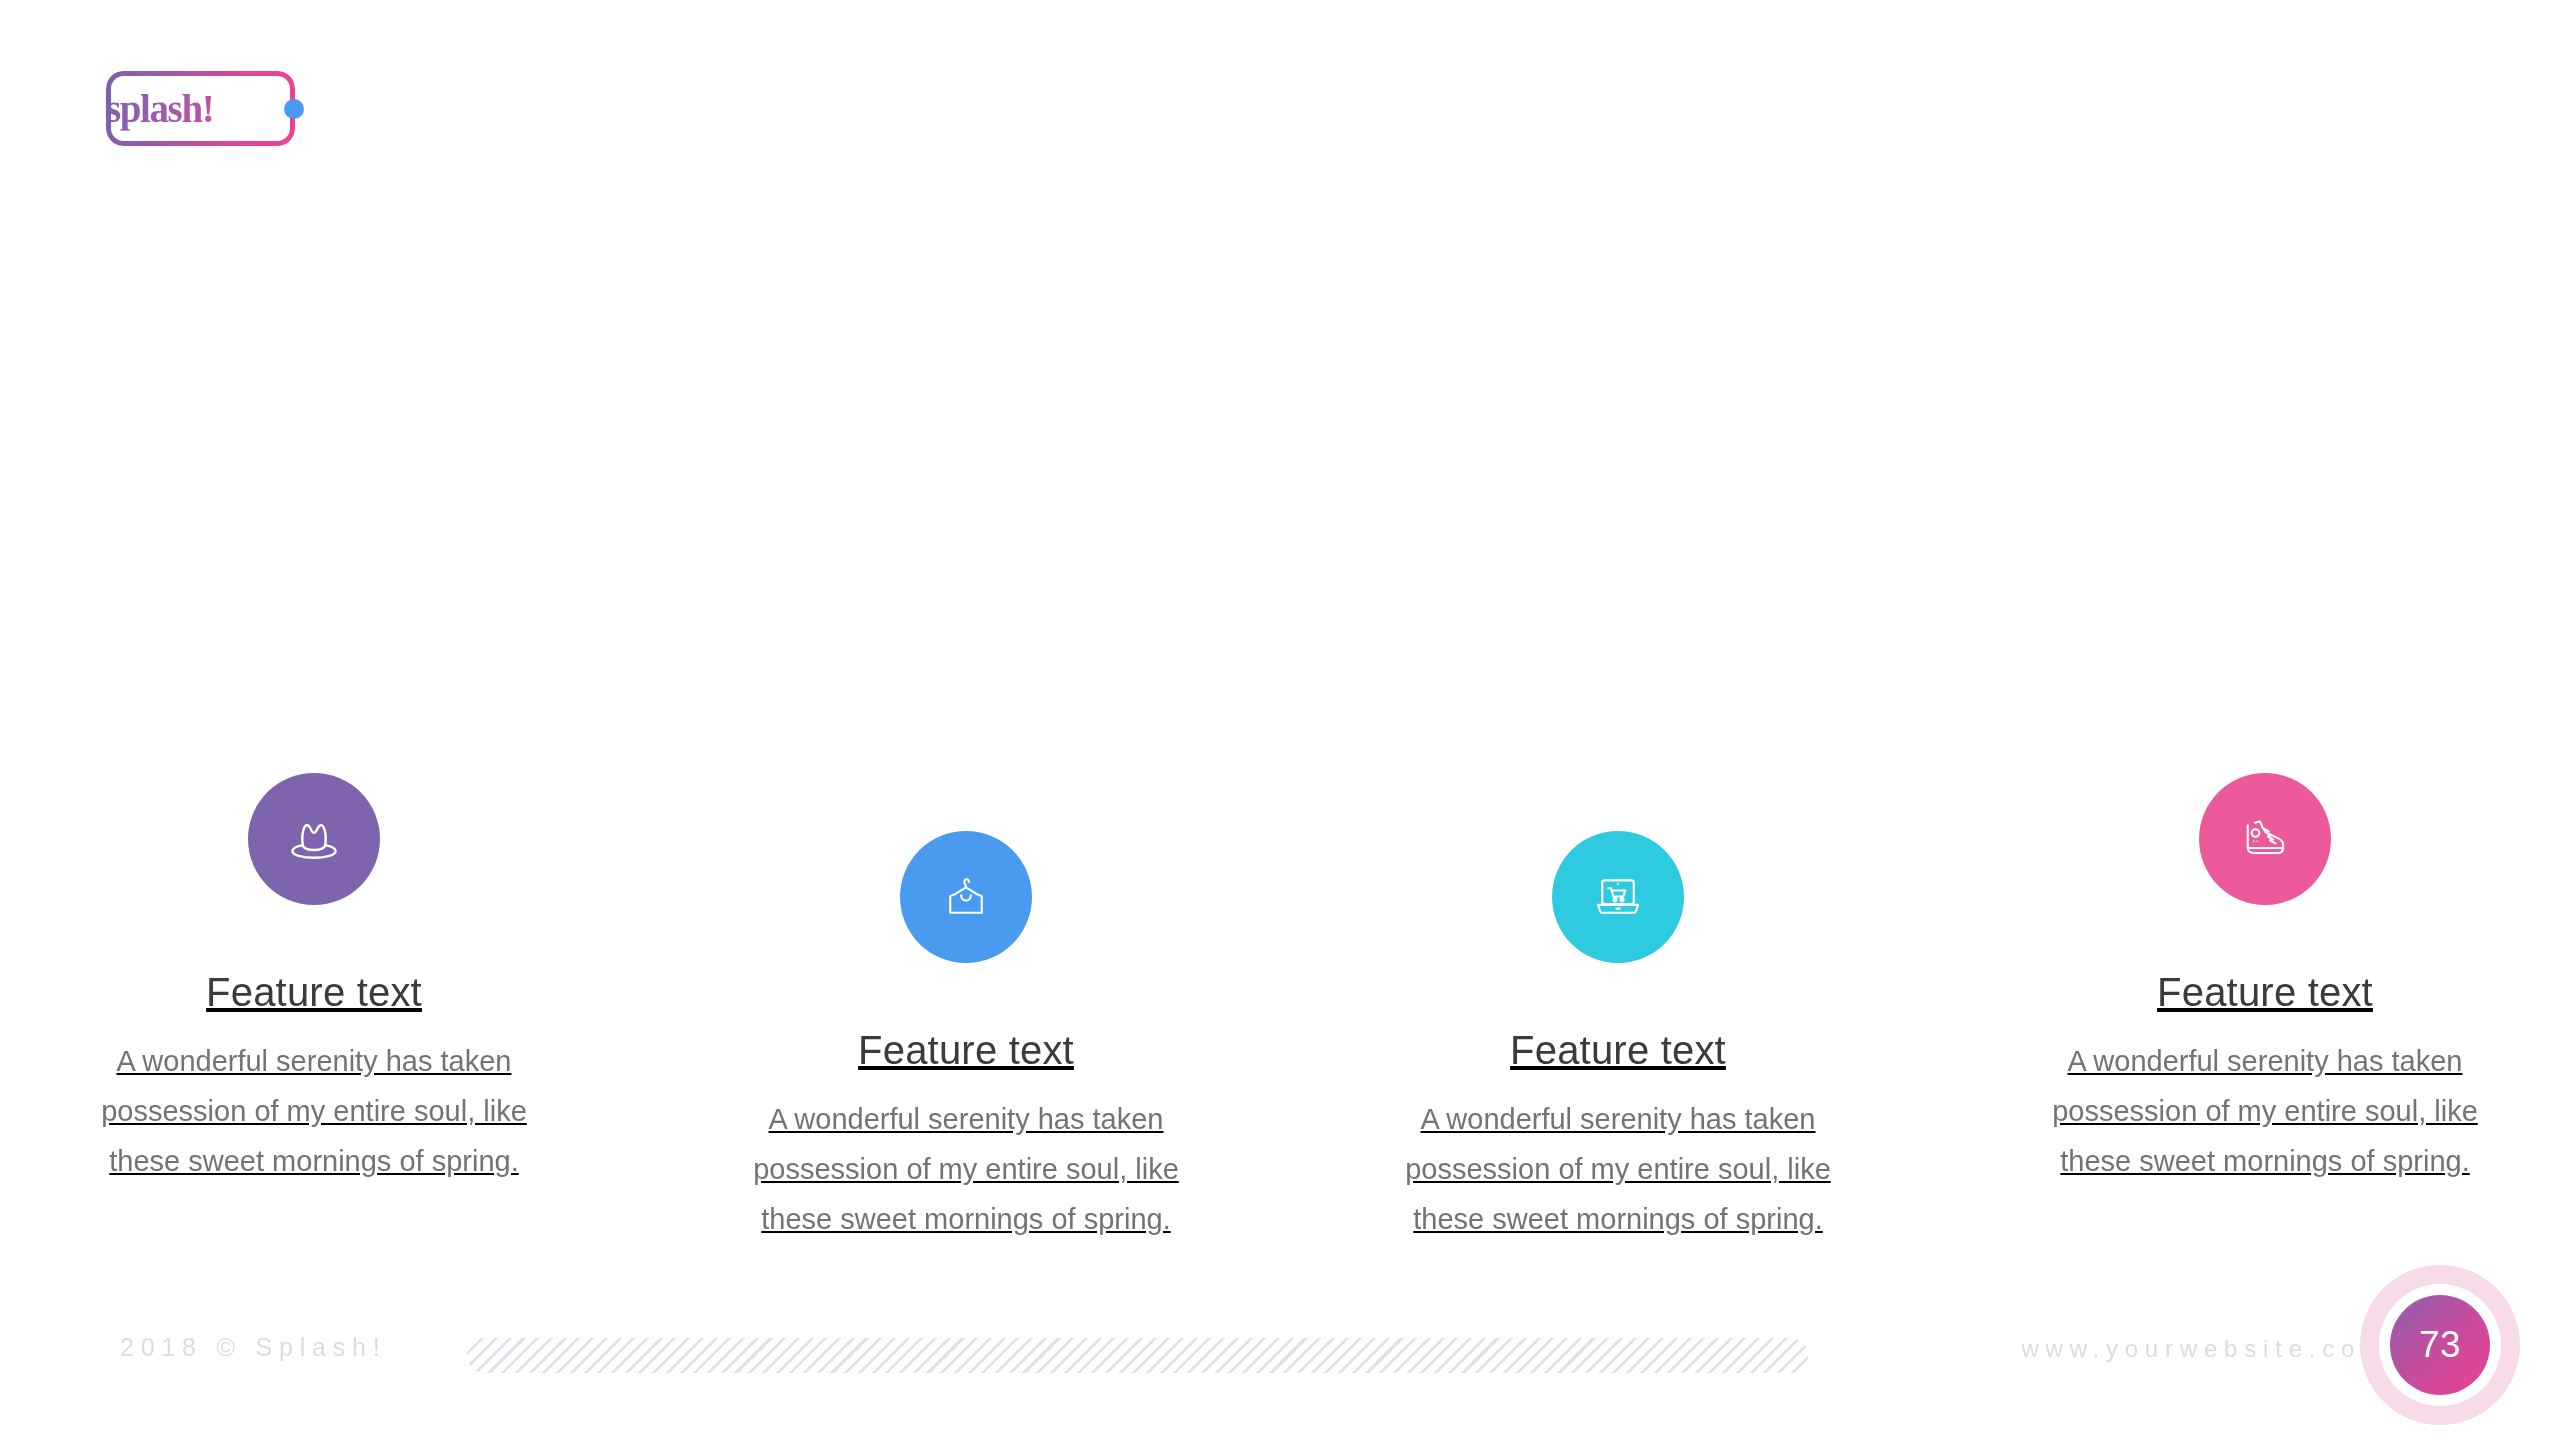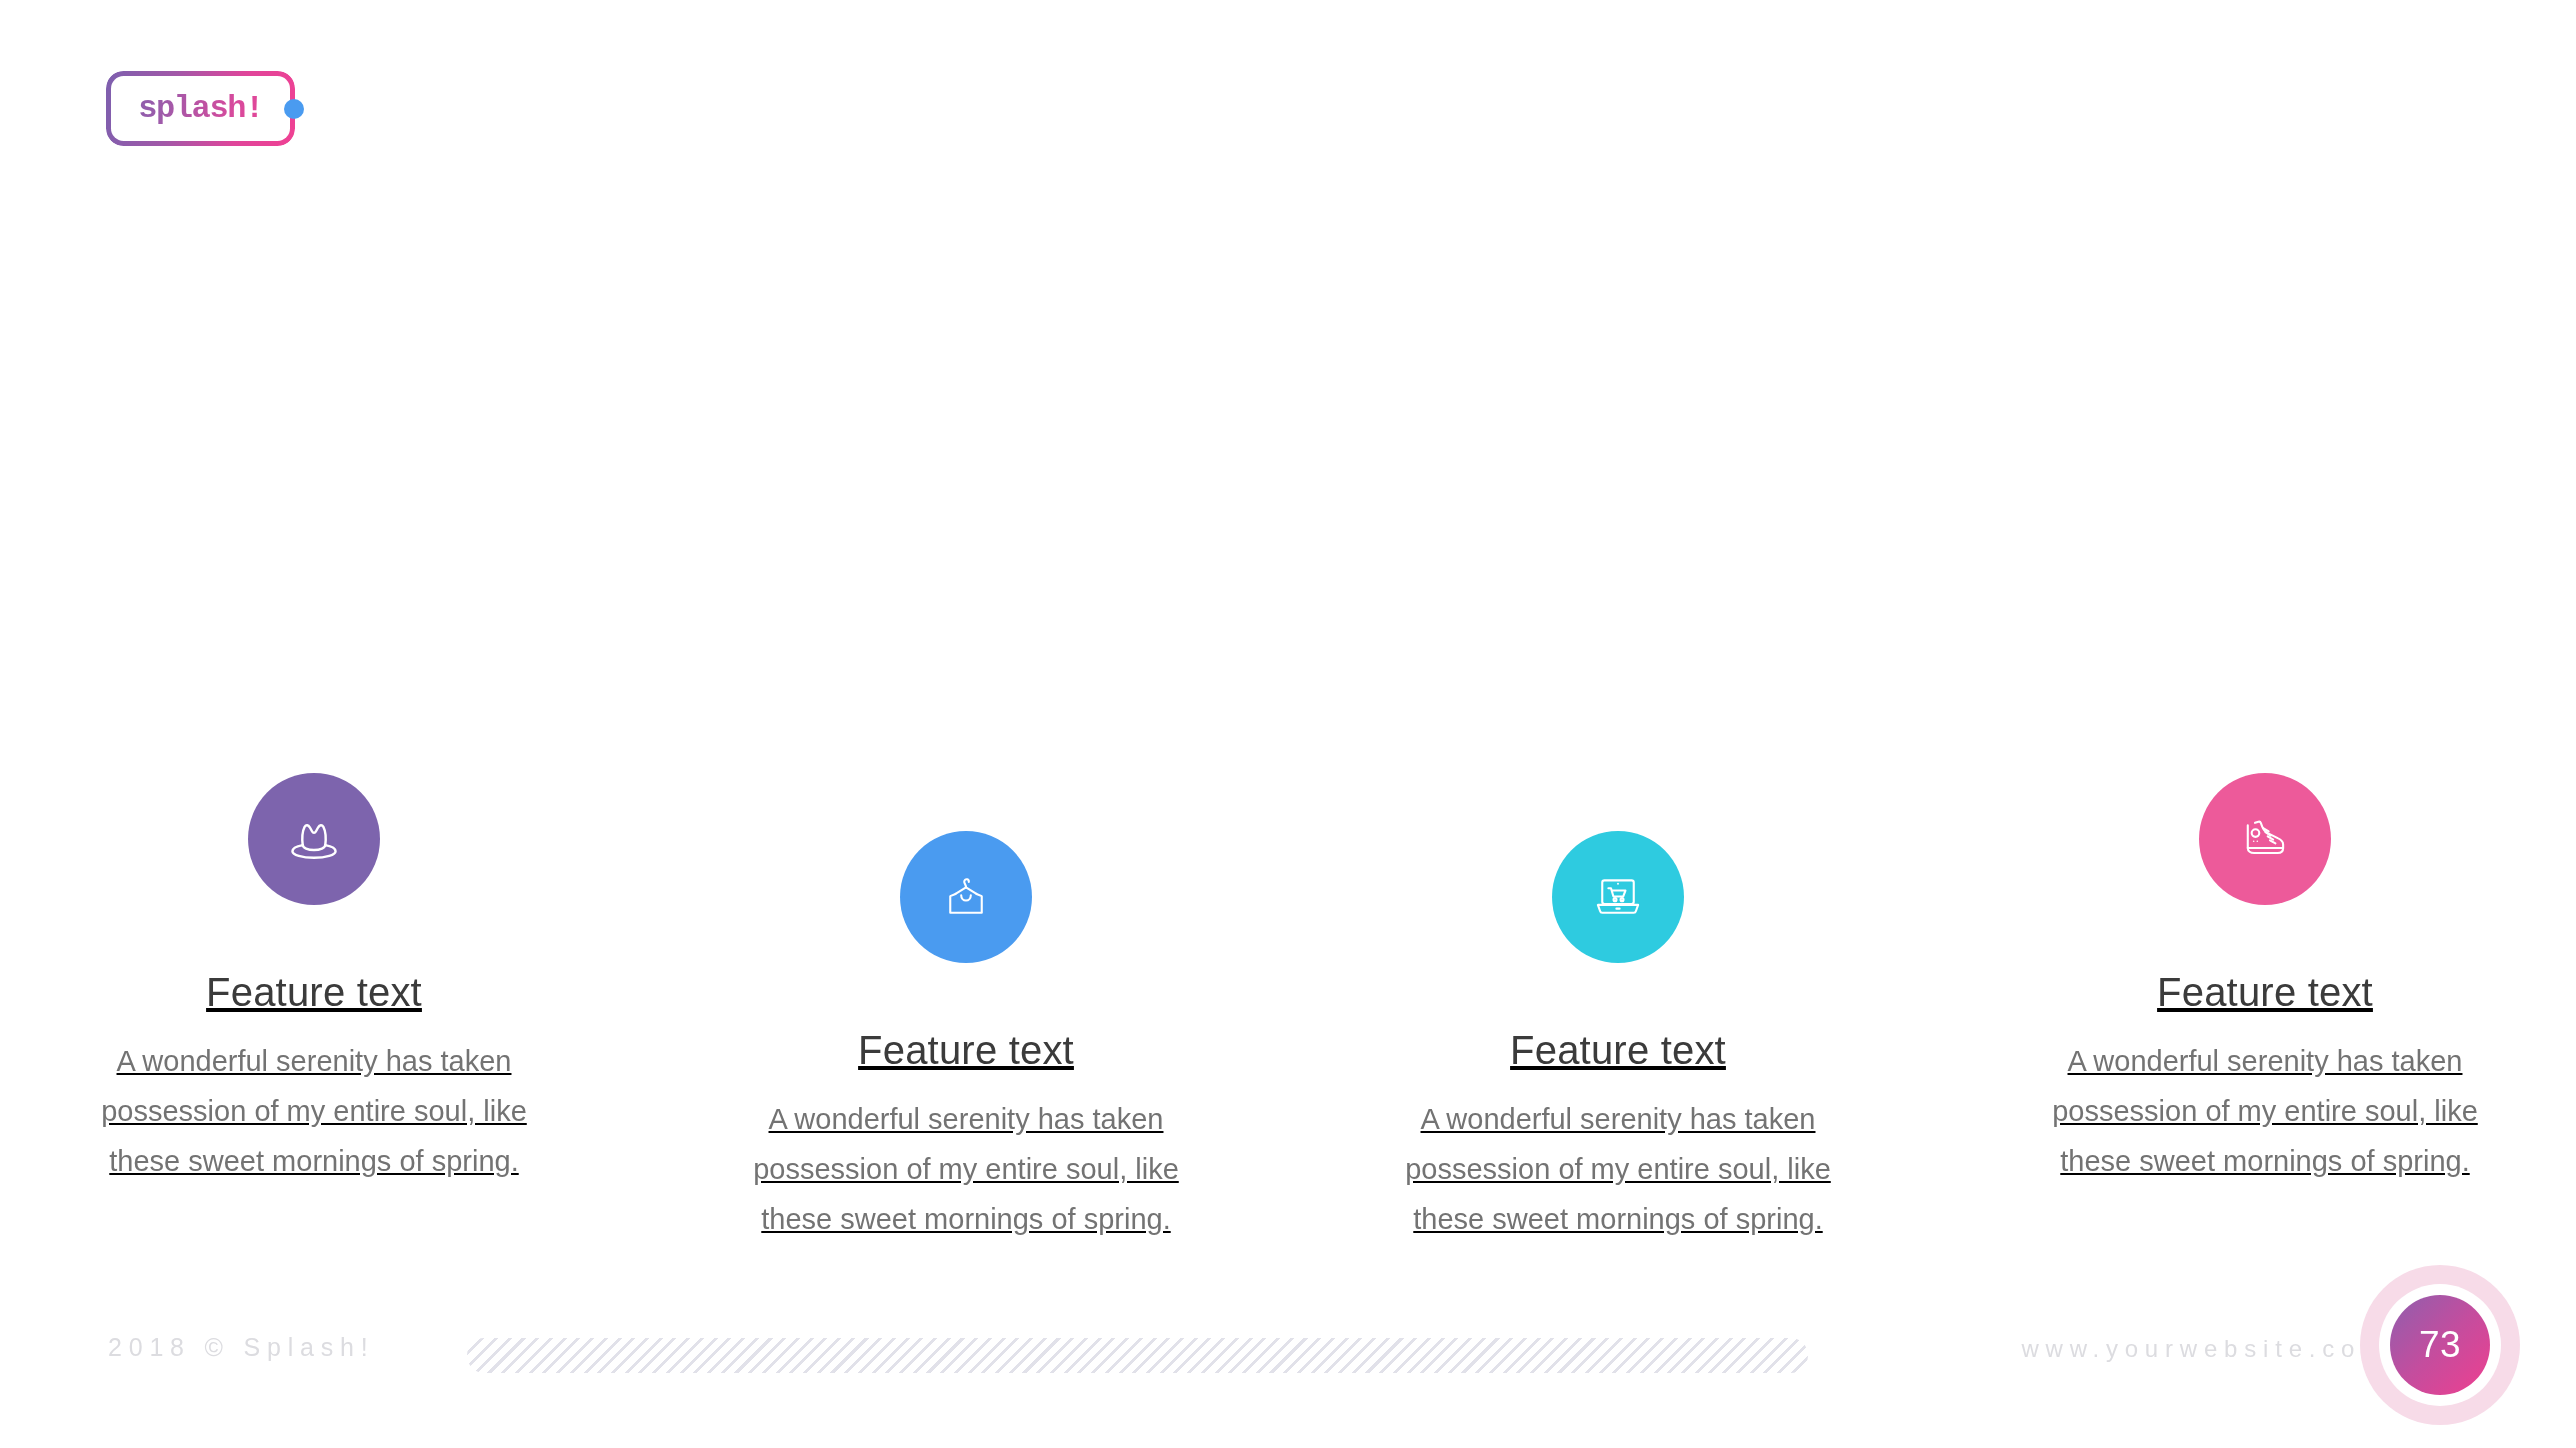--- a/index.html
+++ b/index.html
@@ -30,23 +30,22 @@
     -webkit-mask:
        linear-gradient(#000 0 0) content-box,
        linear-gradient(#000 0 0);
     -webkit-mask-composite:xor;
             mask-composite:exclude;
   }
   .logo-word {
     position:absolute;
     left:0; right:0; top:50%;
     transform:translateY(-52%);
-    text-align:center;
-    font-family:Liberation Mono, monospace;
-    font-size:32px;
+    font-family:Liberation Serif, serif;
+    font-size:39px;
     font-weight:700;
     letter-spacing:-1.4px;
     background:linear-gradient(100deg,#7d5fae 0%, #9a5cab 28%, #d84a9c 68%, #ef4193 100%);
     -webkit-background-clip:text;
             background-clip:text;
     color:transparent;
   }
   .logo-dot {
     position:absolute;
     right:-8.7px; top:50%;
@@ -111,21 +110,21 @@
     font-size:29px;
     line-height:50px;
     color:#737373;
     font-weight:400;
     padding:0 11.6px;
   }
 
   
   .footer-left {
     position:absolute;
-    left:108px; top:1333px;
+    left:120px; top:1333px;
     font-size:25px;
     letter-spacing:6.8px;
     color:#dcdce0;
     font-weight:400;
   }
   .footer-right {
     position:absolute;
     right:188px; top:1335px;
     font-size:24px;
     letter-spacing:6.8px;

